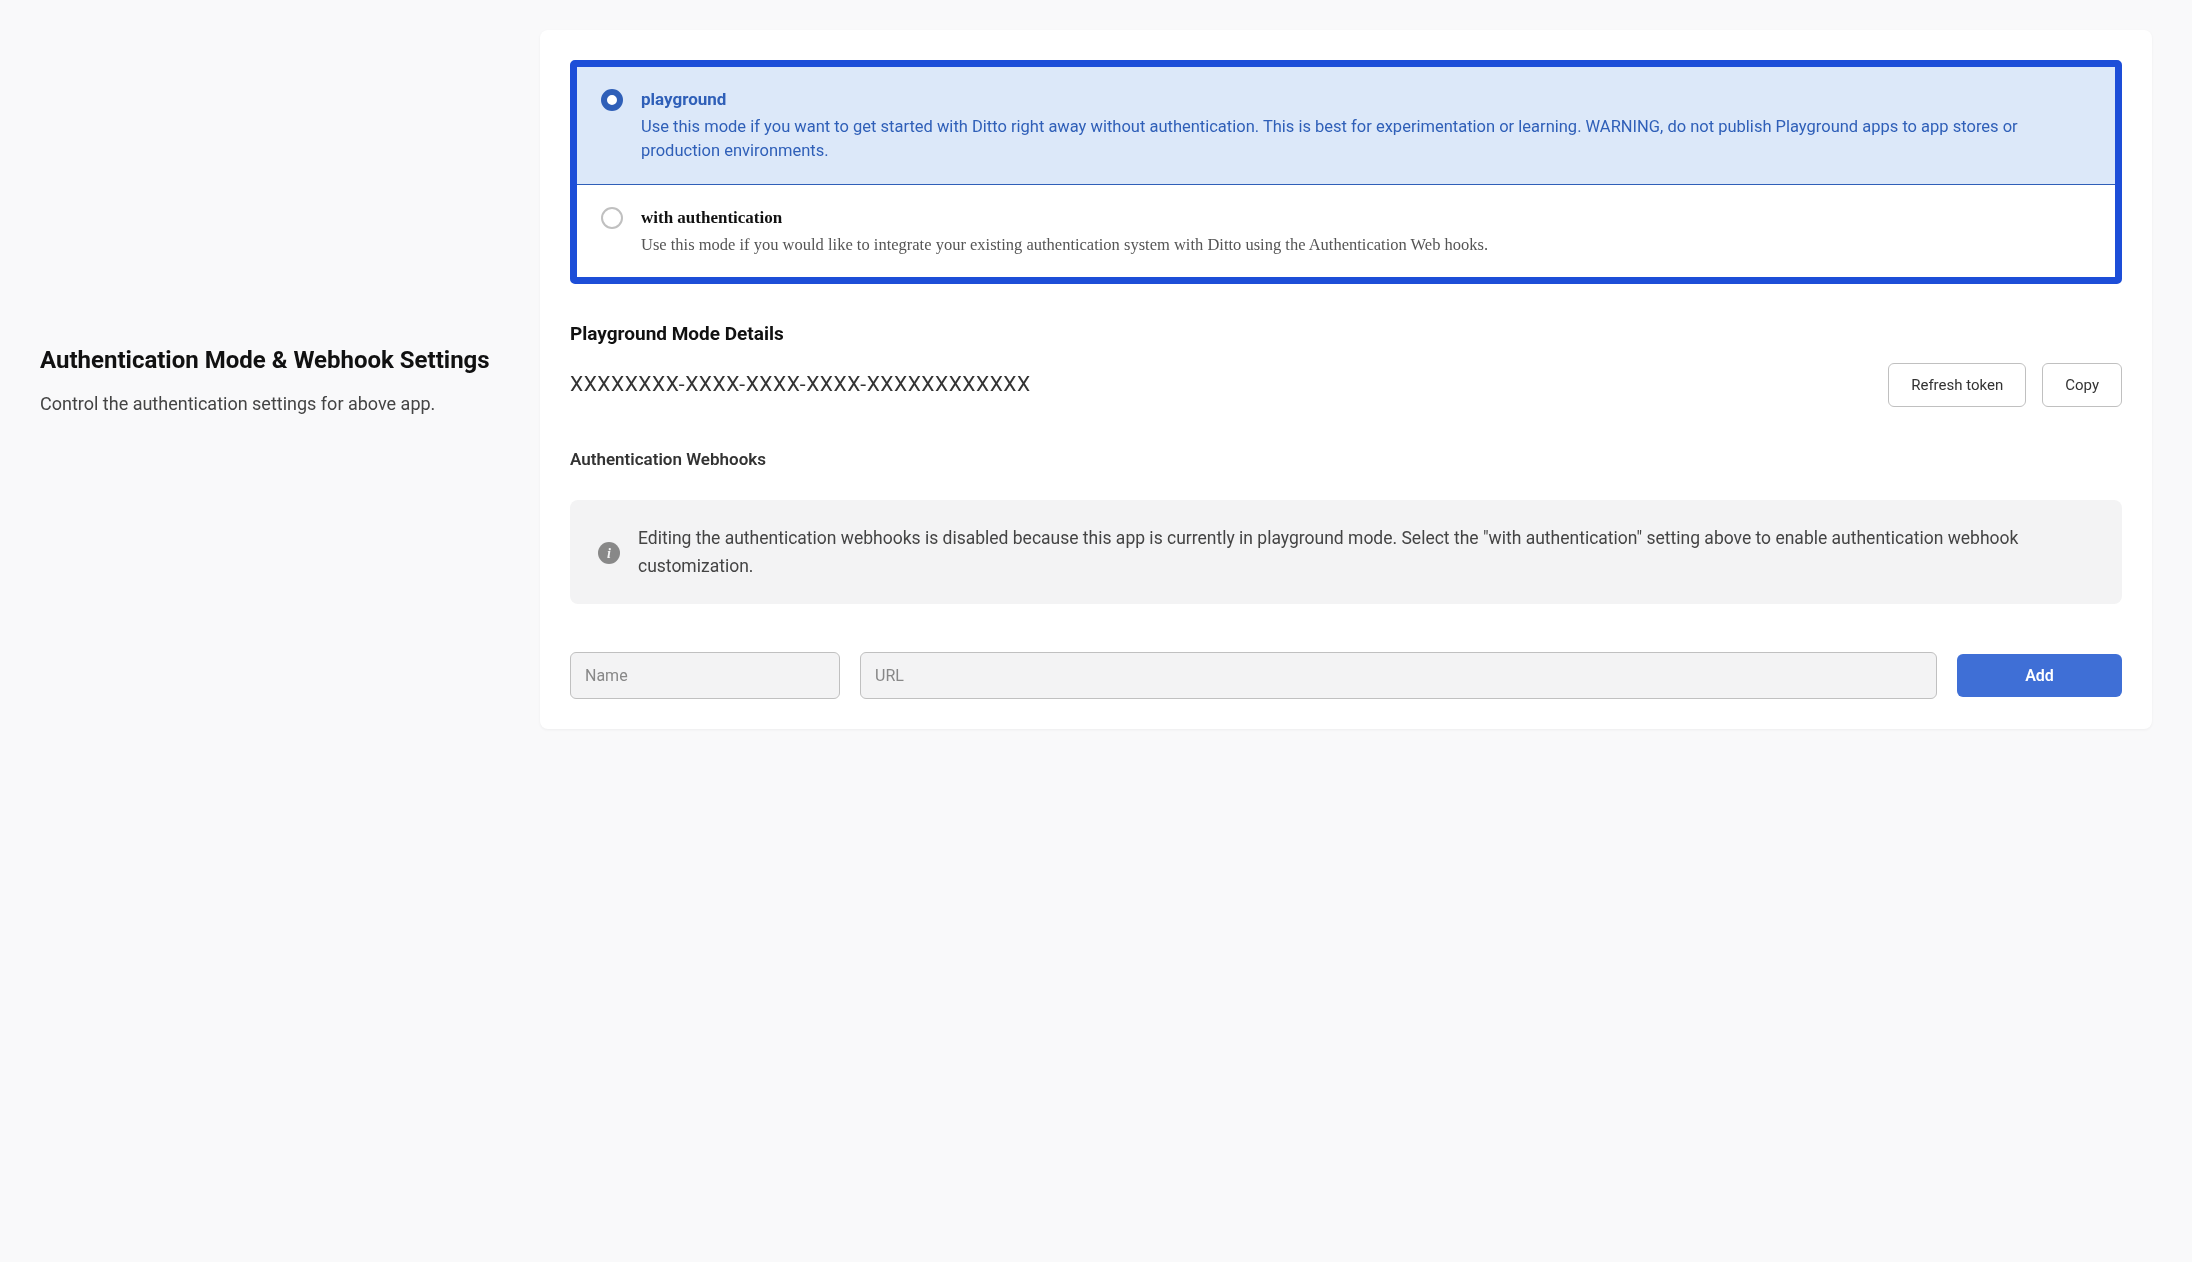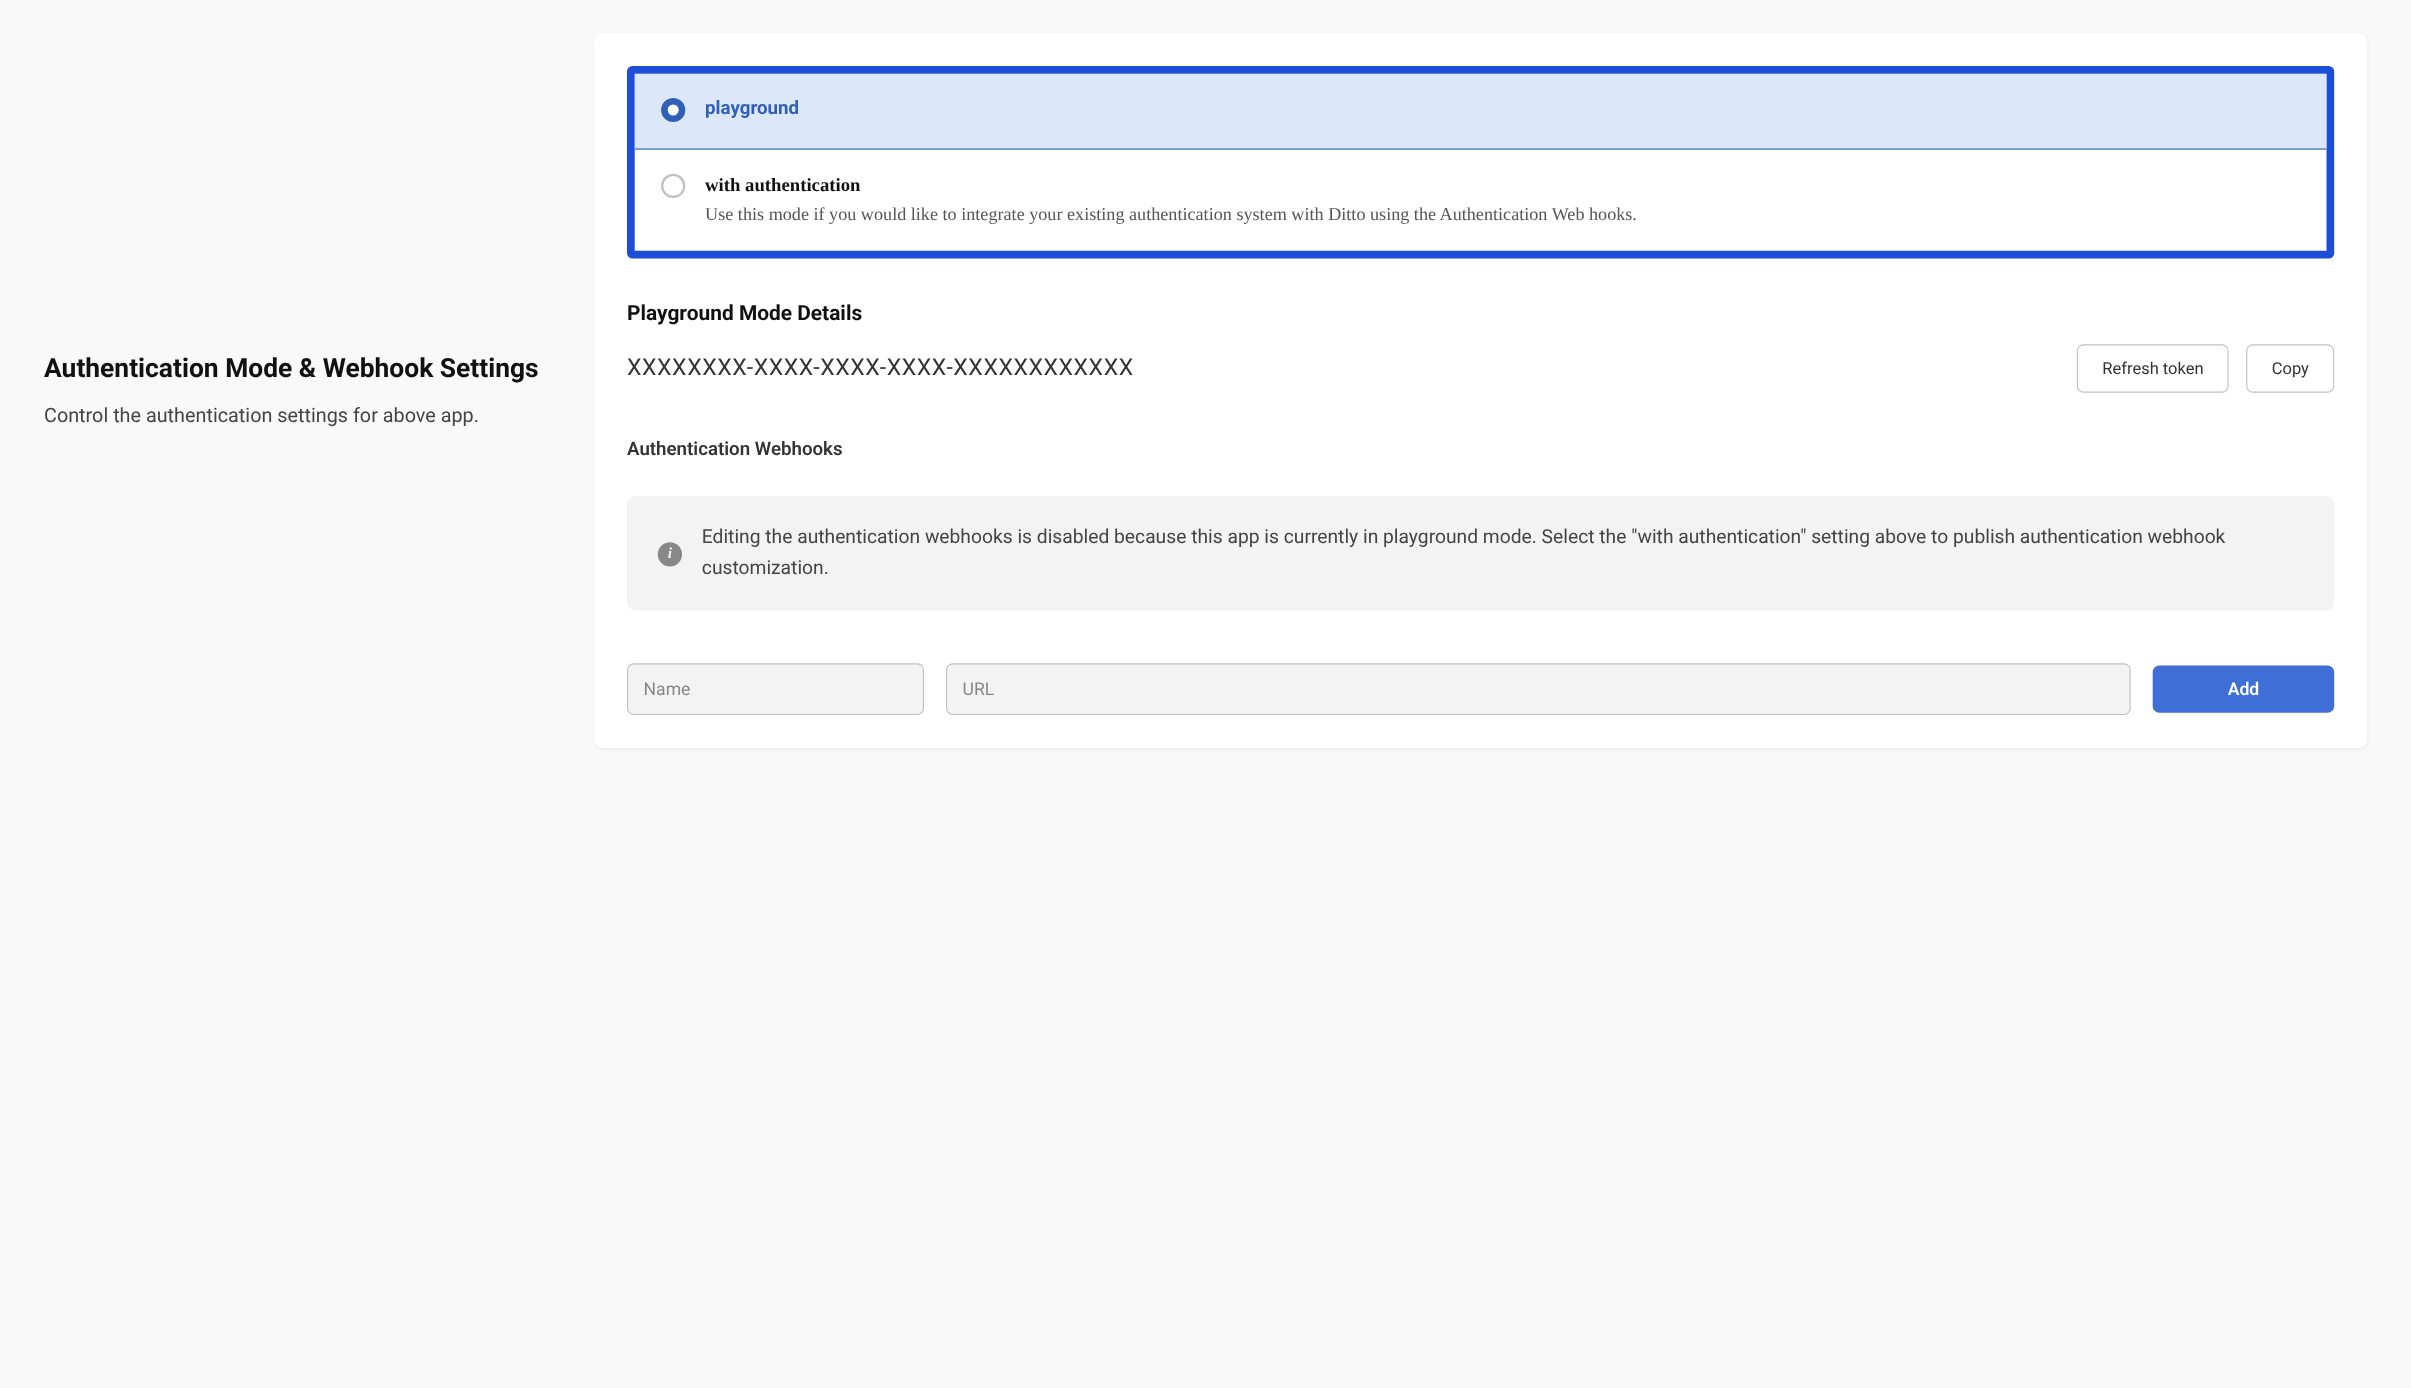--- a/index.html
+++ b/index.html
@@ -217,20 +217,21 @@
   </div>
 
   <div class="right-col">
     <div class="card">
 
       <div class="radio-group">
         <div class="radio-option selected">
           <div class="radio-indicator"></div>
           <div class="radio-content">
             <div class="radio-label">playground</div>
+            <div class="radio-description">Use this mode if you want to get started with Ditto right away without authentication. This is best for experimentation or learning. WARNING, do not publish Playground apps to app stores or production environments.</div>
           </div>
         </div>
         <div class="radio-option">
           <div class="radio-indicator"></div>
           <div class="radio-content">
             <div class="radio-label">with authentication</div>
             <div class="radio-description">Use this mode if you would like to integrate your existing authentication system with Ditto using the Authentication Web hooks.</div>
           </div>
         </div>
       </div>
@@ -243,21 +244,21 @@
           <button class="btn-secondary">Copy</button>
         </div>
       </div>
 
       <h3 class="subsection-heading">Authentication Webhooks</h3>
 
       <div class="info-banner">
         <div class="info-icon-wrap">
           <div class="info-icon-circle">i</div>
         </div>
-        <div class="info-text">Editing the authentication webhooks is disabled because this app is currently in playground mode. Select the "with authentication" setting above to publish authentication webhook customization.</div>
+        <div class="info-text">Editing the authentication webhooks is disabled because this app is currently in playground mode. Select the "with authentication" setting above to enable authentication webhook customization.</div>
       </div>
 
       <div class="webhook-form">
         <input type="text" class="webhook-input name" placeholder="Name" style="">
         <input type="text" class="webhook-input url" placeholder="URL" style="">
         <button class="btn-primary">Add</button>
       </div>
 
     </div>
   </div>

